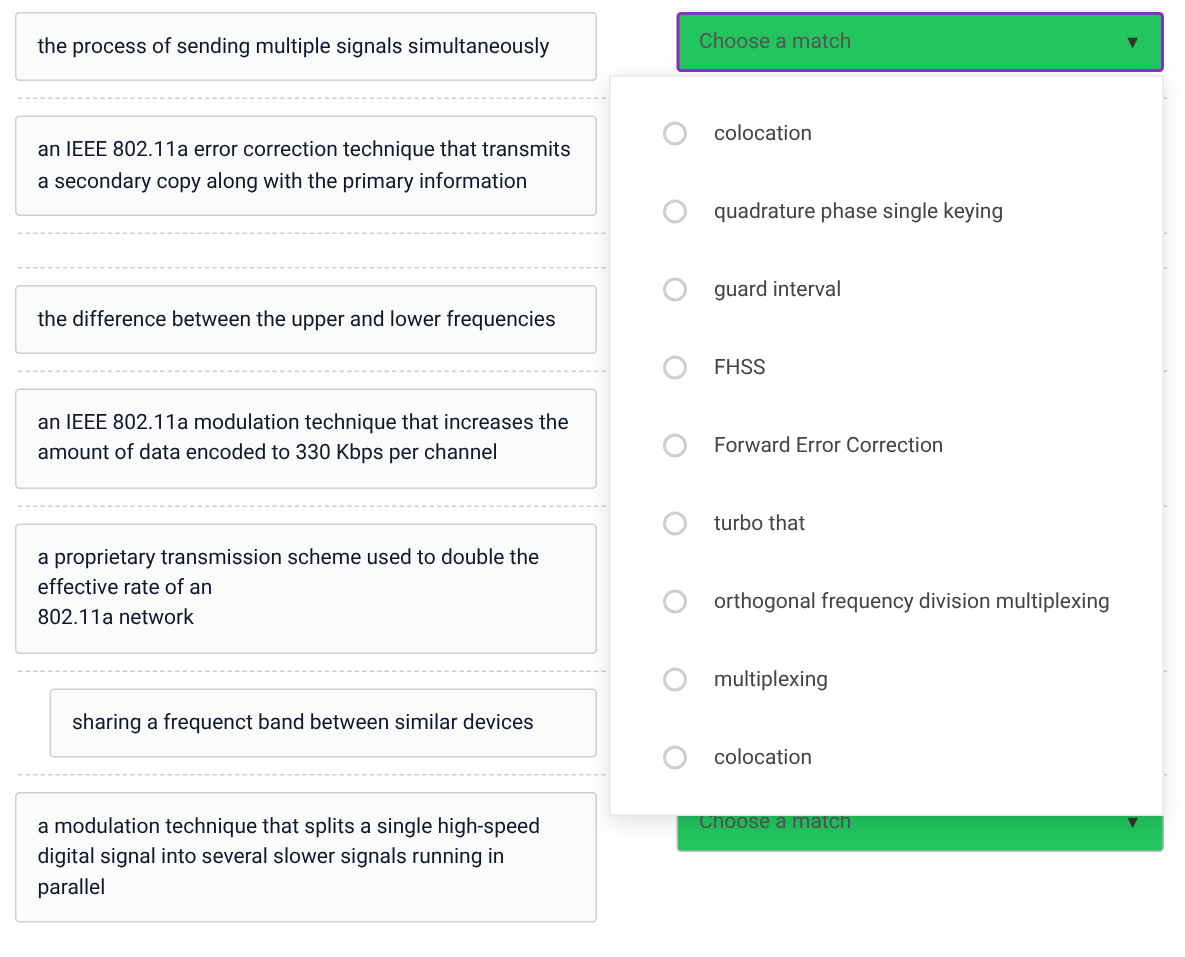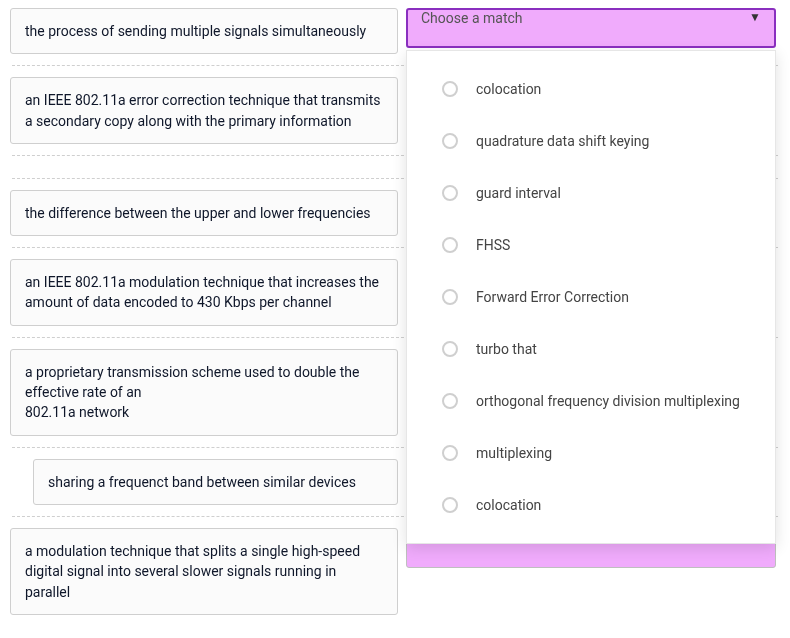--- a/index.html
+++ b/index.html
@@ -37,26 +37,27 @@
   }
   .divider {
     border-bottom: 1px dashed #cfcfcf;
     margin: 0 2px 0 2px;
   }
   .select-box {
     border: 1px solid #bfbfbf;
     border-radius: 3px;
     height: 40px;
     display: flex;
-    align-items: flex-start;
+    align-items: center;
     justify-content: space-between;
     padding: 0 14px;
     color: #555;
     cursor: pointer;
-    background: #f0abfc;
+    background: #22c55e;
+    margin-left: 45px;
   }
   .select-box.focused {
     border: 2px solid #8a2fbf;
     padding: 0 13px;
   }
   .caret {
     font-size: 12px;
     color: #333;
   }
   .dropdown {
@@ -131,21 +132,21 @@
           <span>Choose a match</span>
           <span class="caret">▼</span>
         </div>
       </div>
     </div>
     <div style="height: 11px;"></div>
     <div class="divider"></div>
     <div style="height: 11px;"></div>
     <div class="row">
       <div class="def-col">
-        <div class="def-card" style="white-space: pre-line;">an IEEE 802.11a modulation technique that increases the amount of data encoded to 430 Kbps per channel</div>
+        <div class="def-card" style="white-space: pre-line;">an IEEE 802.11a modulation technique that increases the amount of data encoded to 330 Kbps per channel</div>
       </div>
       <div class="match-col">
         <div class="select-box">
           <span>Choose a match</span>
           <span class="caret">▼</span>
         </div>
       </div>
     </div>
     <div style="height: 11px;"></div>
     <div class="divider"></div>
@@ -192,21 +193,21 @@
     </div>
   </div>
 
 <div class="dropdown" id="dropdown">
     <div class="option">
       <span class="radio"></span>
       <span>colocation</span>
     </div>
     <div class="option">
       <span class="radio"></span>
-      <span>quadrature data shift keying</span>
+      <span>quadrature phase single keying</span>
     </div>
     <div class="option">
       <span class="radio"></span>
       <span>guard interval</span>
     </div>
     <div class="option">
       <span class="radio"></span>
       <span>FHSS</span>
     </div>
     <div class="option">

